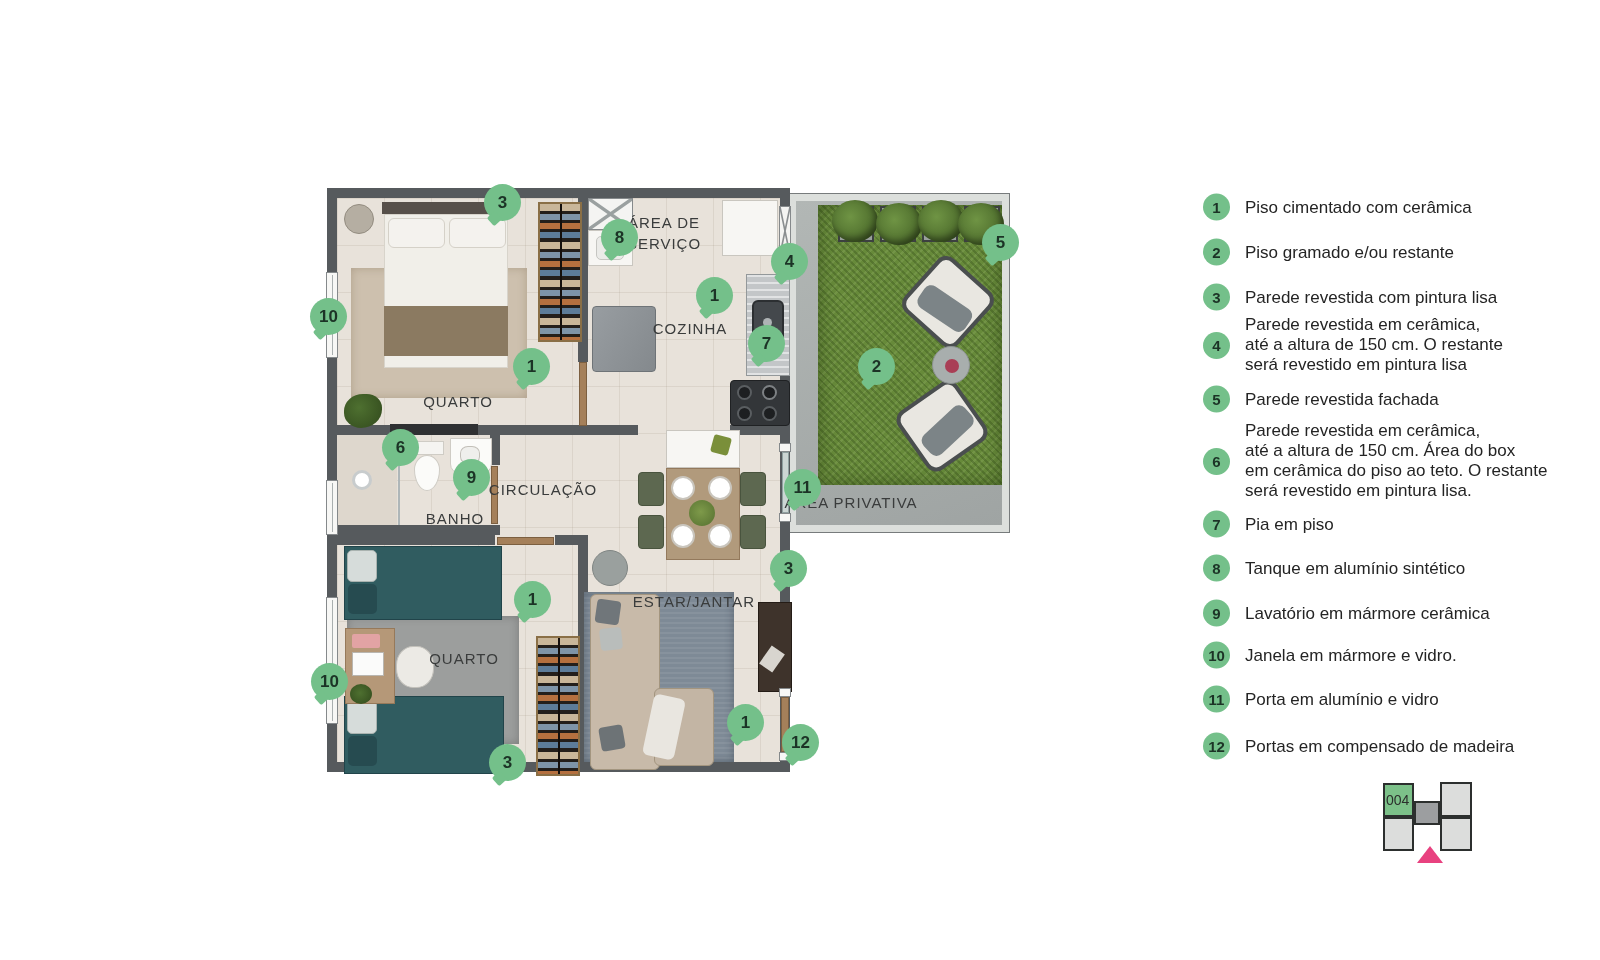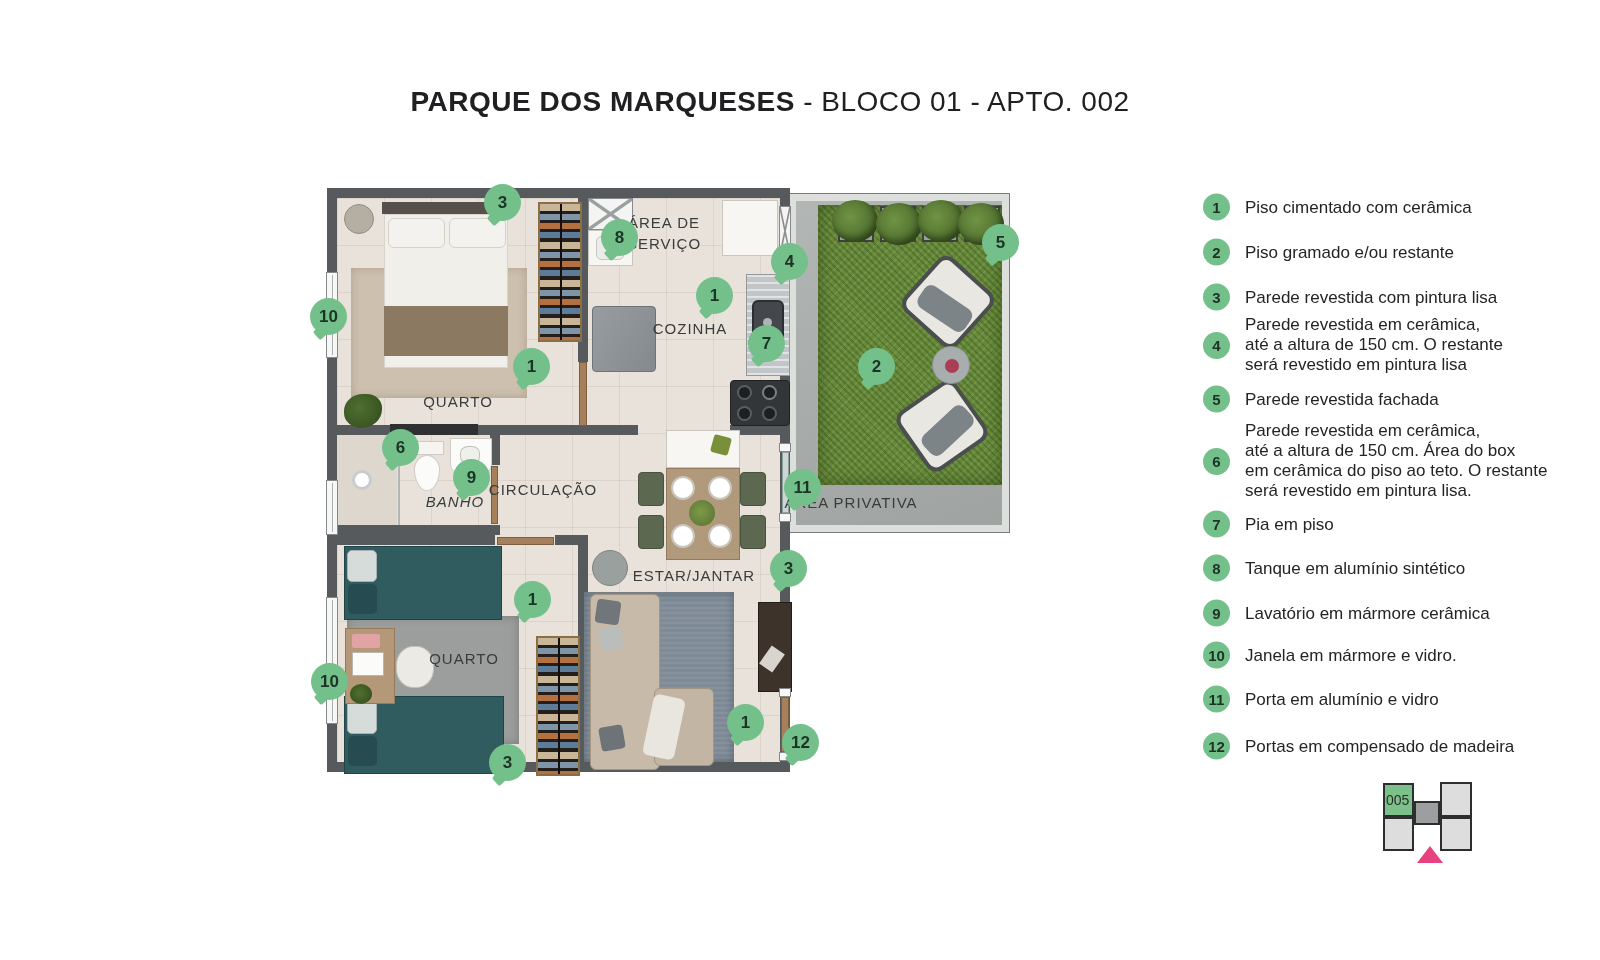--- a/index.html
+++ b/index.html
@@ -91,23 +91,20 @@
   #kp-unit { background:#7cc189; font-size:14px; color:#2b2f2c; display:flex; align-items:center; padding-left:1px; }
   #kp-core { background:#9c9ea0; }
   #kp-arrow { position:absolute; left:1417px; top:846px; width:0; height:0;
     border-left:13px solid transparent; border-right:13px solid transparent; border-bottom:17px solid #e8417f; }
 </style>
 </head>
 <body>
 
 <div id="stage">
 
-  <div id="title">
-    <span class="b">PARQUE DOS MARQUESES</span><span> - BLOCO 01 - APTO. 002</span>
-  </div>
 
   <div id="apt-floor"></div>
   <div id="shower-floor"></div>
 
   <div id="garden-band"></div>
   <div id="garden-concrete"></div>
   <div id="grass"></div>
   <div class="planter" style="left:838px;top:206px"></div>
   <div class="planter" style="left:880px;top:206px"></div>
   <div class="planter" style="left:922px;top:206px"></div>
@@ -230,23 +227,23 @@
   <div class="furn" style="left:352px;top:652px;width:32px;height:24px;background:#fbfbfa;border:1px solid #b9b6b0"></div>
   <div class="furn" style="left:350px;top:684px;width:22px;height:20px;border-radius:50%;background:radial-gradient(circle at 45% 45%,#4e7030,#31491c)"></div>
   <div class="furn" style="left:396px;top:646px;width:38px;height:42px;background:#eceae5;border:1px solid #c3c1bb;border-radius:45%"></div>
   <div class="furn wardrobe" style="left:536px;top:636px;width:44px;height:140px"></div>
 
   <div id="room-labels">
       <div class="rlabel" style="left: 664px; top: 233px;">ÁREA DE
 SERVIÇO</div>
       <div class="rlabel" style="left: 690px; top: 328px;">COZINHA</div>
       <div class="rlabel" style="left: 458px; top: 401px;">QUARTO</div>
-      <div class="rlabel" style="left: 455px; top: 501px; font-style: italic;">BANHO</div>
+      <div class="rlabel" style="left: 455px; top: 518px;">BANHO</div>
       <div class="rlabel" style="left: 543px; top: 489px;">CIRCULAÇÃO</div>
-      <div class="rlabel" style="left: 694px; top: 575px;">ESTAR/JANTAR</div>
+      <div class="rlabel" style="left: 694px; top: 601px;">ESTAR/JANTAR</div>
       <div class="rlabel" style="left: 464px; top: 658px;">QUARTO</div>
       <div class="rlabel" style="left: 851px; top: 502px;">ÁREA PRIVATIVA</div>
     </div>
   <div id="plan-markers">
       <div class="pmarker" style="left: 502px; top: 202px;">3</div>
       <div class="pmarker" style="left: 619px; top: 237px;">8</div>
       <div class="pmarker" style="left: 789px; top: 261px;">4</div>
       <div class="pmarker" style="left: 1000px; top: 242px;">5</div>
       <div class="pmarker" style="left: 714px; top: 295px;">1</div>
       <div class="pmarker" style="left: 328px; top: 316px;">10</div>
@@ -314,21 +311,21 @@
         <span class="lnum">11</span>
         <span class="ltext">Porta em alumínio e vidro</span>
       </div>
       <div class="lrow" style="top: 746px;">
         <span class="lnum">12</span>
         <span class="ltext">Portas em compensado de madeira</span>
       </div>
     </div>
 
   <div class="kp-sq" id="kp-unit" style="left:1383px;top:783px;width:31px;height:34px">
-    <span>005</span>
+    <span>004</span>
   </div>
   <div class="kp-sq" style="left:1383px;top:817px;width:31px;height:34px"></div>
   <div class="kp-sq" id="kp-core" style="left:1414px;top:801px;width:26px;height:24px"></div>
   <div class="kp-sq" style="left:1440px;top:782px;width:32px;height:35px"></div>
   <div class="kp-sq" style="left:1440px;top:817px;width:32px;height:34px"></div>
   <div id="kp-arrow"></div>
 
 </div>
 
 </body></html>

